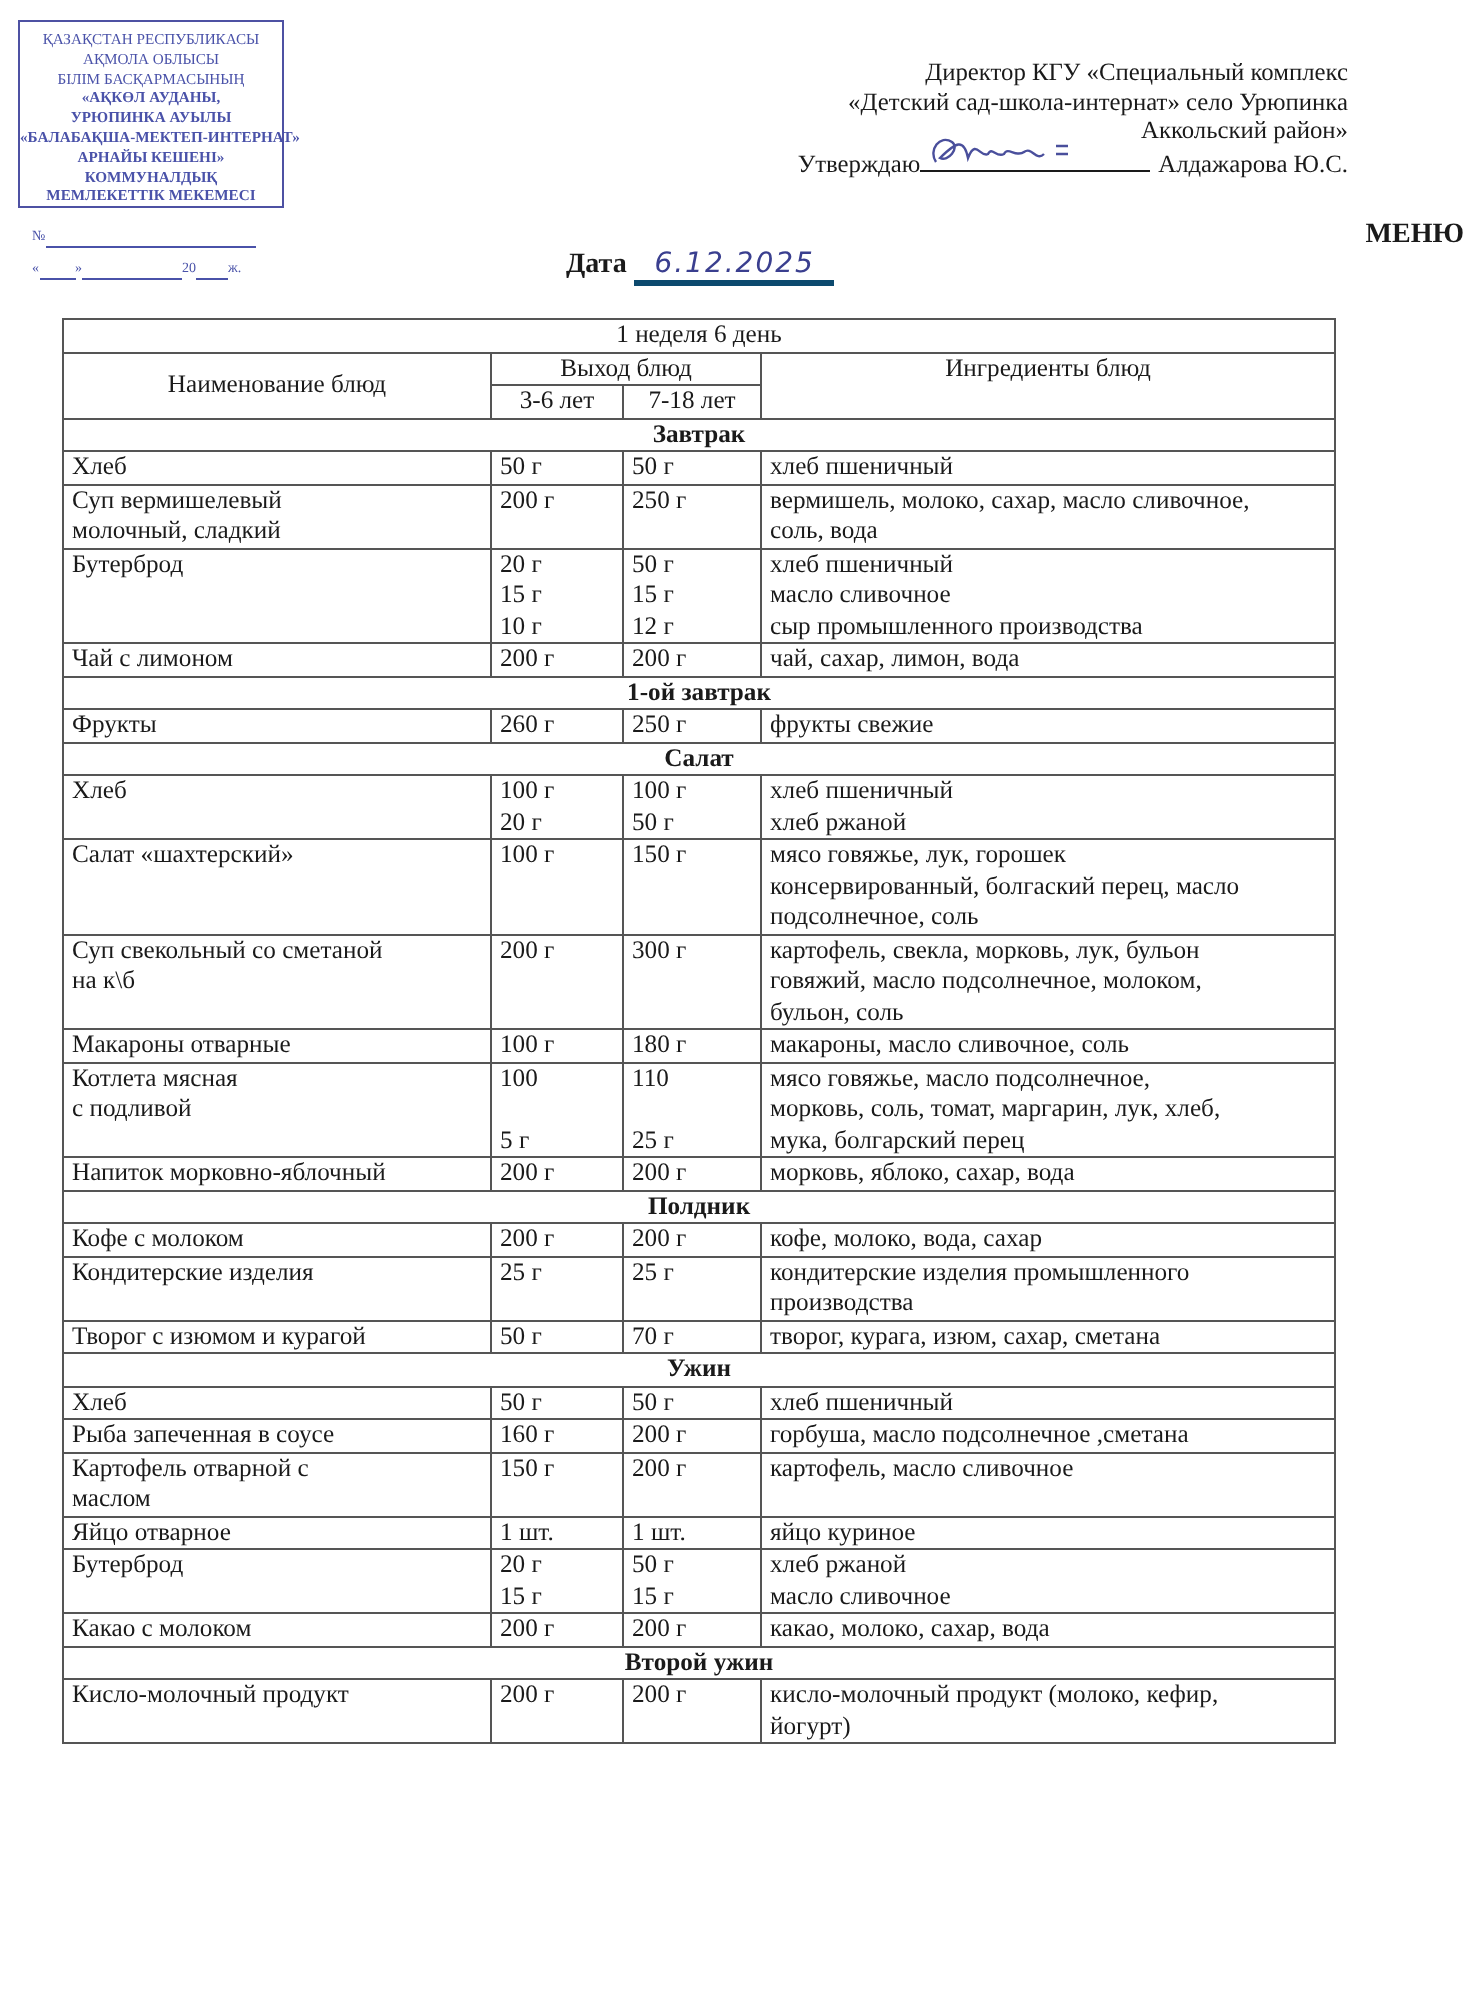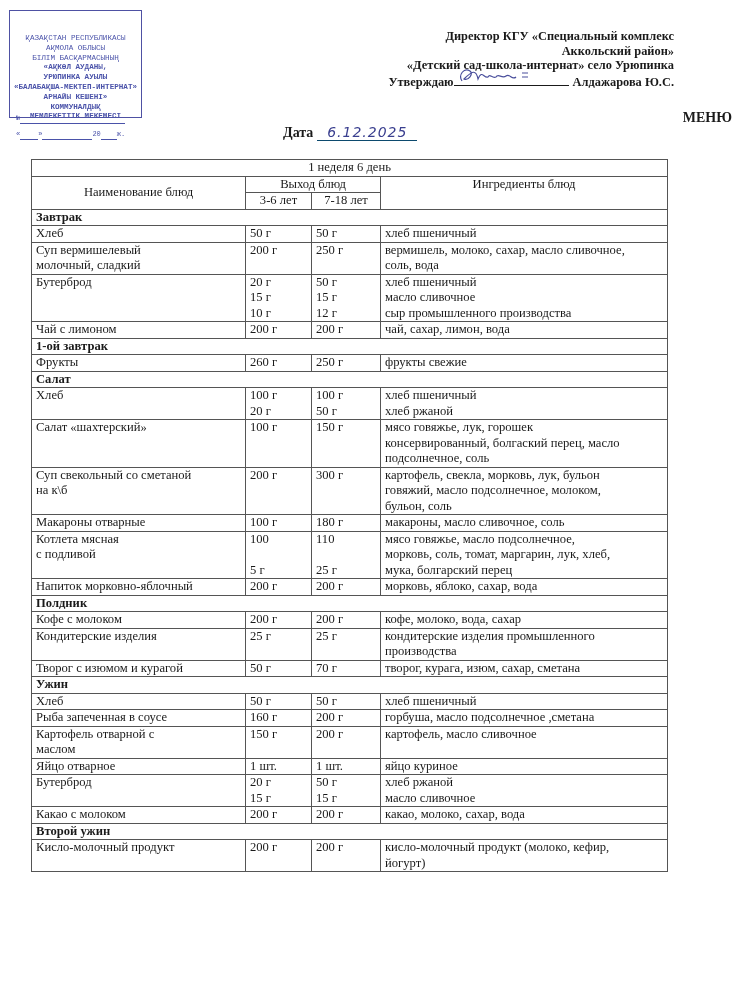--- a/index.html
+++ b/index.html
@@ -13,29 +13,29 @@
       position: relative;
       overflow: hidden;
       font-family: "Liberation Serif", "DejaVu Serif", serif;
       color: #1a1a1a;
     }
     .stamp {
       position: absolute;
       left: 9px;
       top: 10px;
       width: 133px;
-      height: 108px;
+      height: 94px;
       border: 1.5px solid #3b3f9a;
       box-sizing: border-box;
       color: #3740a0;
-      font-family: Liberation Mono, monospace;
+      font-family: Liberation Serif, serif;
       font-size: 7.6px;
       line-height: 9.8px;
       text-align: center;
-      padding-top: 23px;
+      padding-top: 4px;
       opacity: 0.9;
     }
     .stamp .line { display: block; white-space: nowrap; }
     .stamp .bold { font-weight: bold; }
     .stamp .num-row {
       position: absolute;
       left: 6px;
       right: 6px;
       top: 103px;
       text-align: left;
@@ -57,21 +57,21 @@
       text-align: left;
       white-space: nowrap;
     }
     .stamp .u { display: inline-block; border-bottom: 1px solid #3740a0; height: 7px; vertical-align: bottom; }
 
     .approval {
       position: absolute;
       right: 58px;
       top: 29px;
       text-align: right;
-      font-weight: bold;
+      font-weight: normal;
       font-size: 12.4px;
       line-height: 14.5px;
       margin-left: 34px;
     }
     .approval .sign-row { white-space: nowrap; }
     .approval .sign-line {
       display: inline-block;
       width: 115px;
       border-bottom: 1px solid #1a1a1a;
       height: 12px;
@@ -100,21 +100,21 @@
       position: absolute;
       left: 283px;
       top: 124px;
       font-weight: bold;
       font-size: 14px;
       white-space: nowrap;
     }
     .date-value {
       display: inline-block;
       width: 100px;
-      border-bottom: 1px solid #0c4a6e;
+      border-bottom: 3px solid #0c4a6e;
       font-family: "DejaVu Sans", sans-serif;
       font-style: italic;
       font-weight: normal;
       color: #3a3f8f;
       font-size: 14px;
       text-align: center;
       margin-left: 4px;
       letter-spacing: 1px;
     }
 
@@ -133,21 +133,21 @@
       padding: 0 4px;
       vertical-align: top;
       text-align: left;
       font-weight: normal;
     }
     table.menu col.c1 { width: 214px; }
     table.menu col.c2 { width: 66px; }
     table.menu col.c3 { width: 69px; }
     table.menu col.c4 { width: 287px; }
     table.menu th { font-weight: normal; text-align: center; vertical-align: middle; }
-    table.menu tr.section td { text-align: left; font-weight: bold; }
+    table.menu tr.section td { text-align: center; font-weight: bold; }
     .cell-lines span { display: block; }
     .gap { height: 15.5px; }
   </style>
 </head>
 <body>
 
 <div class="stamp">
   <div id="stamp-lines">
       <span class="line">ҚАЗАҚСТАН РЕСПУБЛИКАСЫ</span>
       <span class="line">АҚМОЛА ОБЛЫСЫ</span>
@@ -162,22 +162,22 @@
   <div class="num-row">
     <span>№</span><span class="num-line"></span>
   </div>
   <div class="date-row">
     <span>«</span><span class="u" style="width:18px"></span><span>»</span><span class="u" style="width:50px"></span><span>20</span><span class="u" style="width:16px"></span><span>ж.</span>
   </div>
 </div>
 
 <div class="approval">
   <div>Директор КГУ «Специальный комплекс</div>
+  <div>«Детский сад-школа-интернат» село Урюпинка</div>
   <div>Аккольский район»</div>
-  <div>«Детский сад-школа-интернат» село Урюпинка</div>
   <div class="sign-row">
     <span>Утверждаю</span><span class="sign-line"><svg class="signature" viewBox="0 0 80 22">
           <path d="M6 16 C 2 10, 8 2, 14 6 C 18 9, 12 16, 8 14 C 16 6, 20 4, 22 14 C 26 4, 28 14, 32 12 C 34 8, 36 14, 40 12 C 42 8, 46 14, 50 11 C 54 8, 56 16, 60 12 M 66 8 L 72 8 M 66 12 L 72 12" stroke="#4a4f9c" stroke-width="1.2" fill="none"></path>
         </svg></span><span>Алдажарова Ю.С.</span>
   </div>
 </div>
 
 <div class="title">МЕНЮ</div>
 <div class="date-line">
   <span>Дата</span><span class="date-value">6.12.2025</span>

